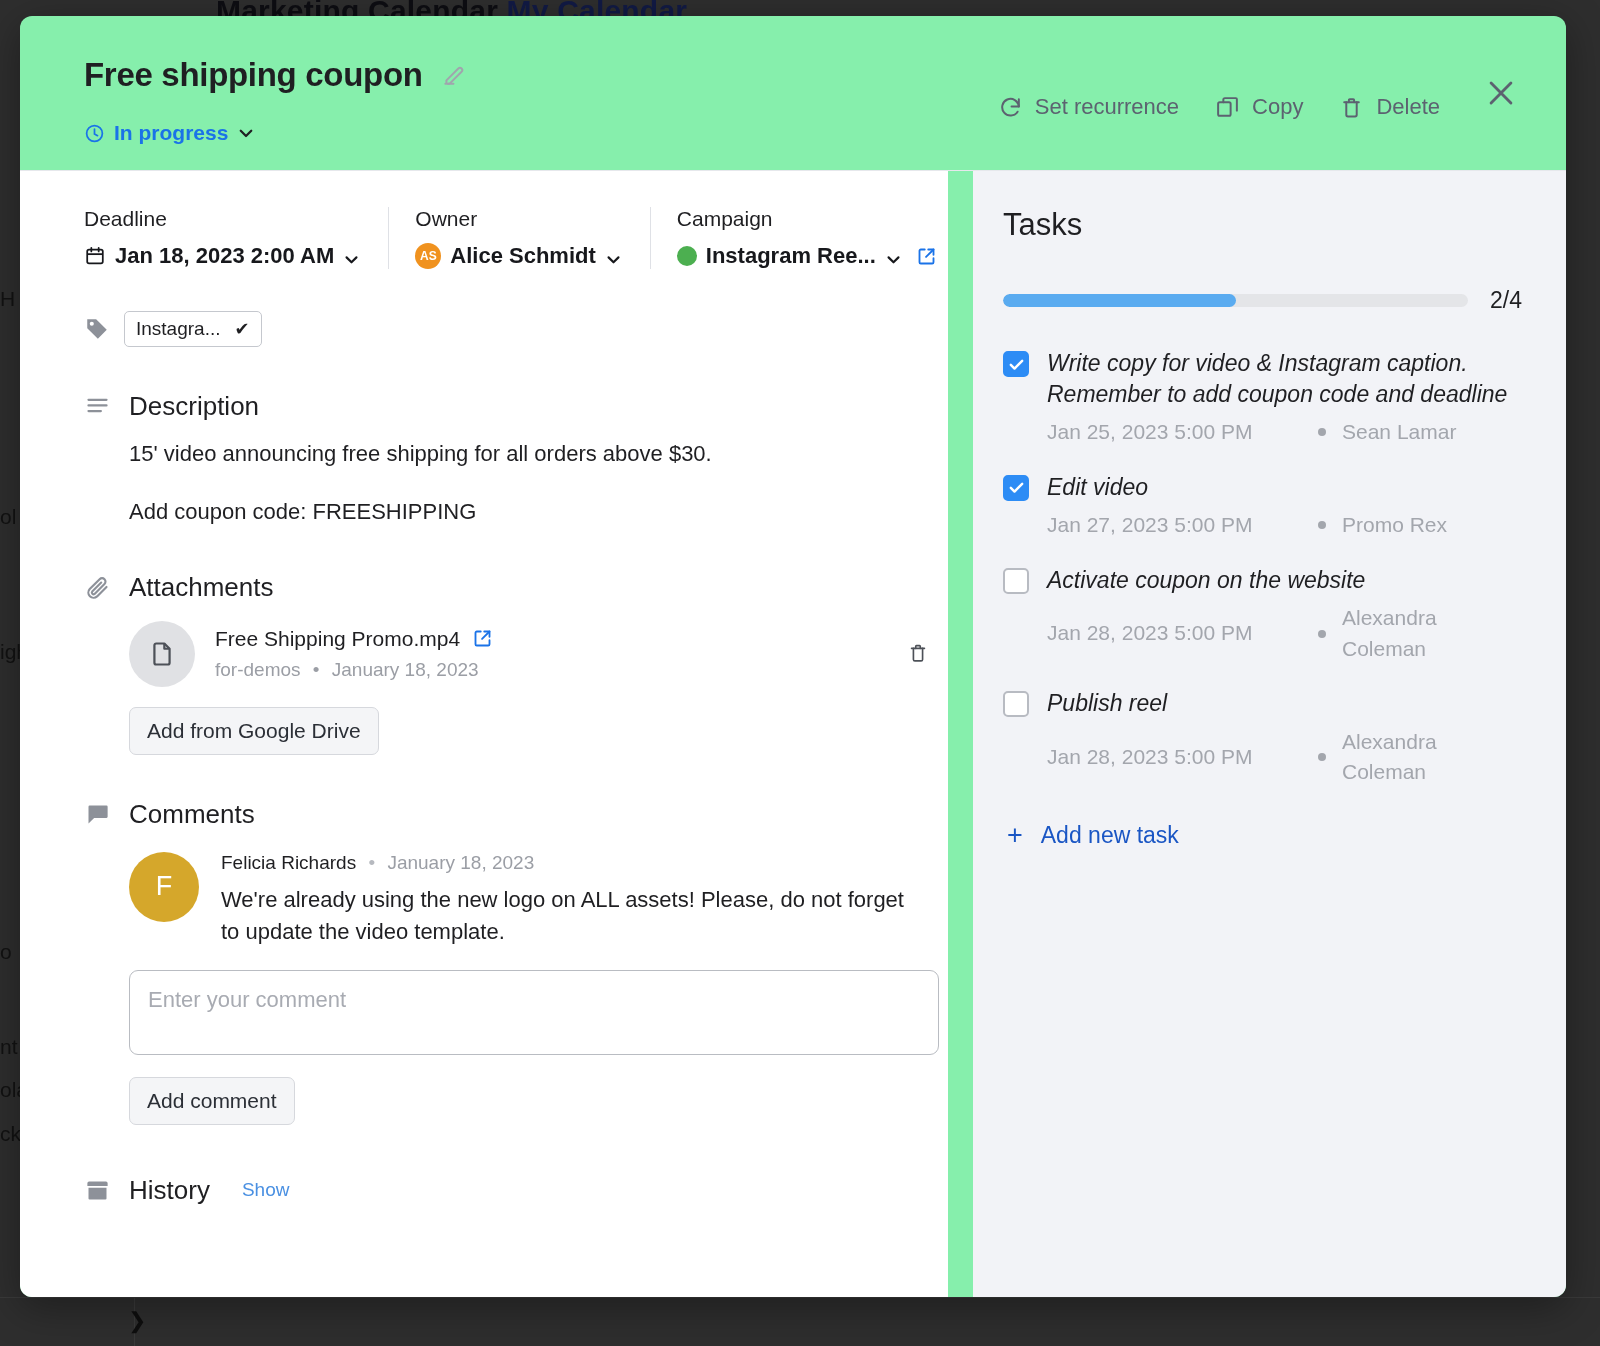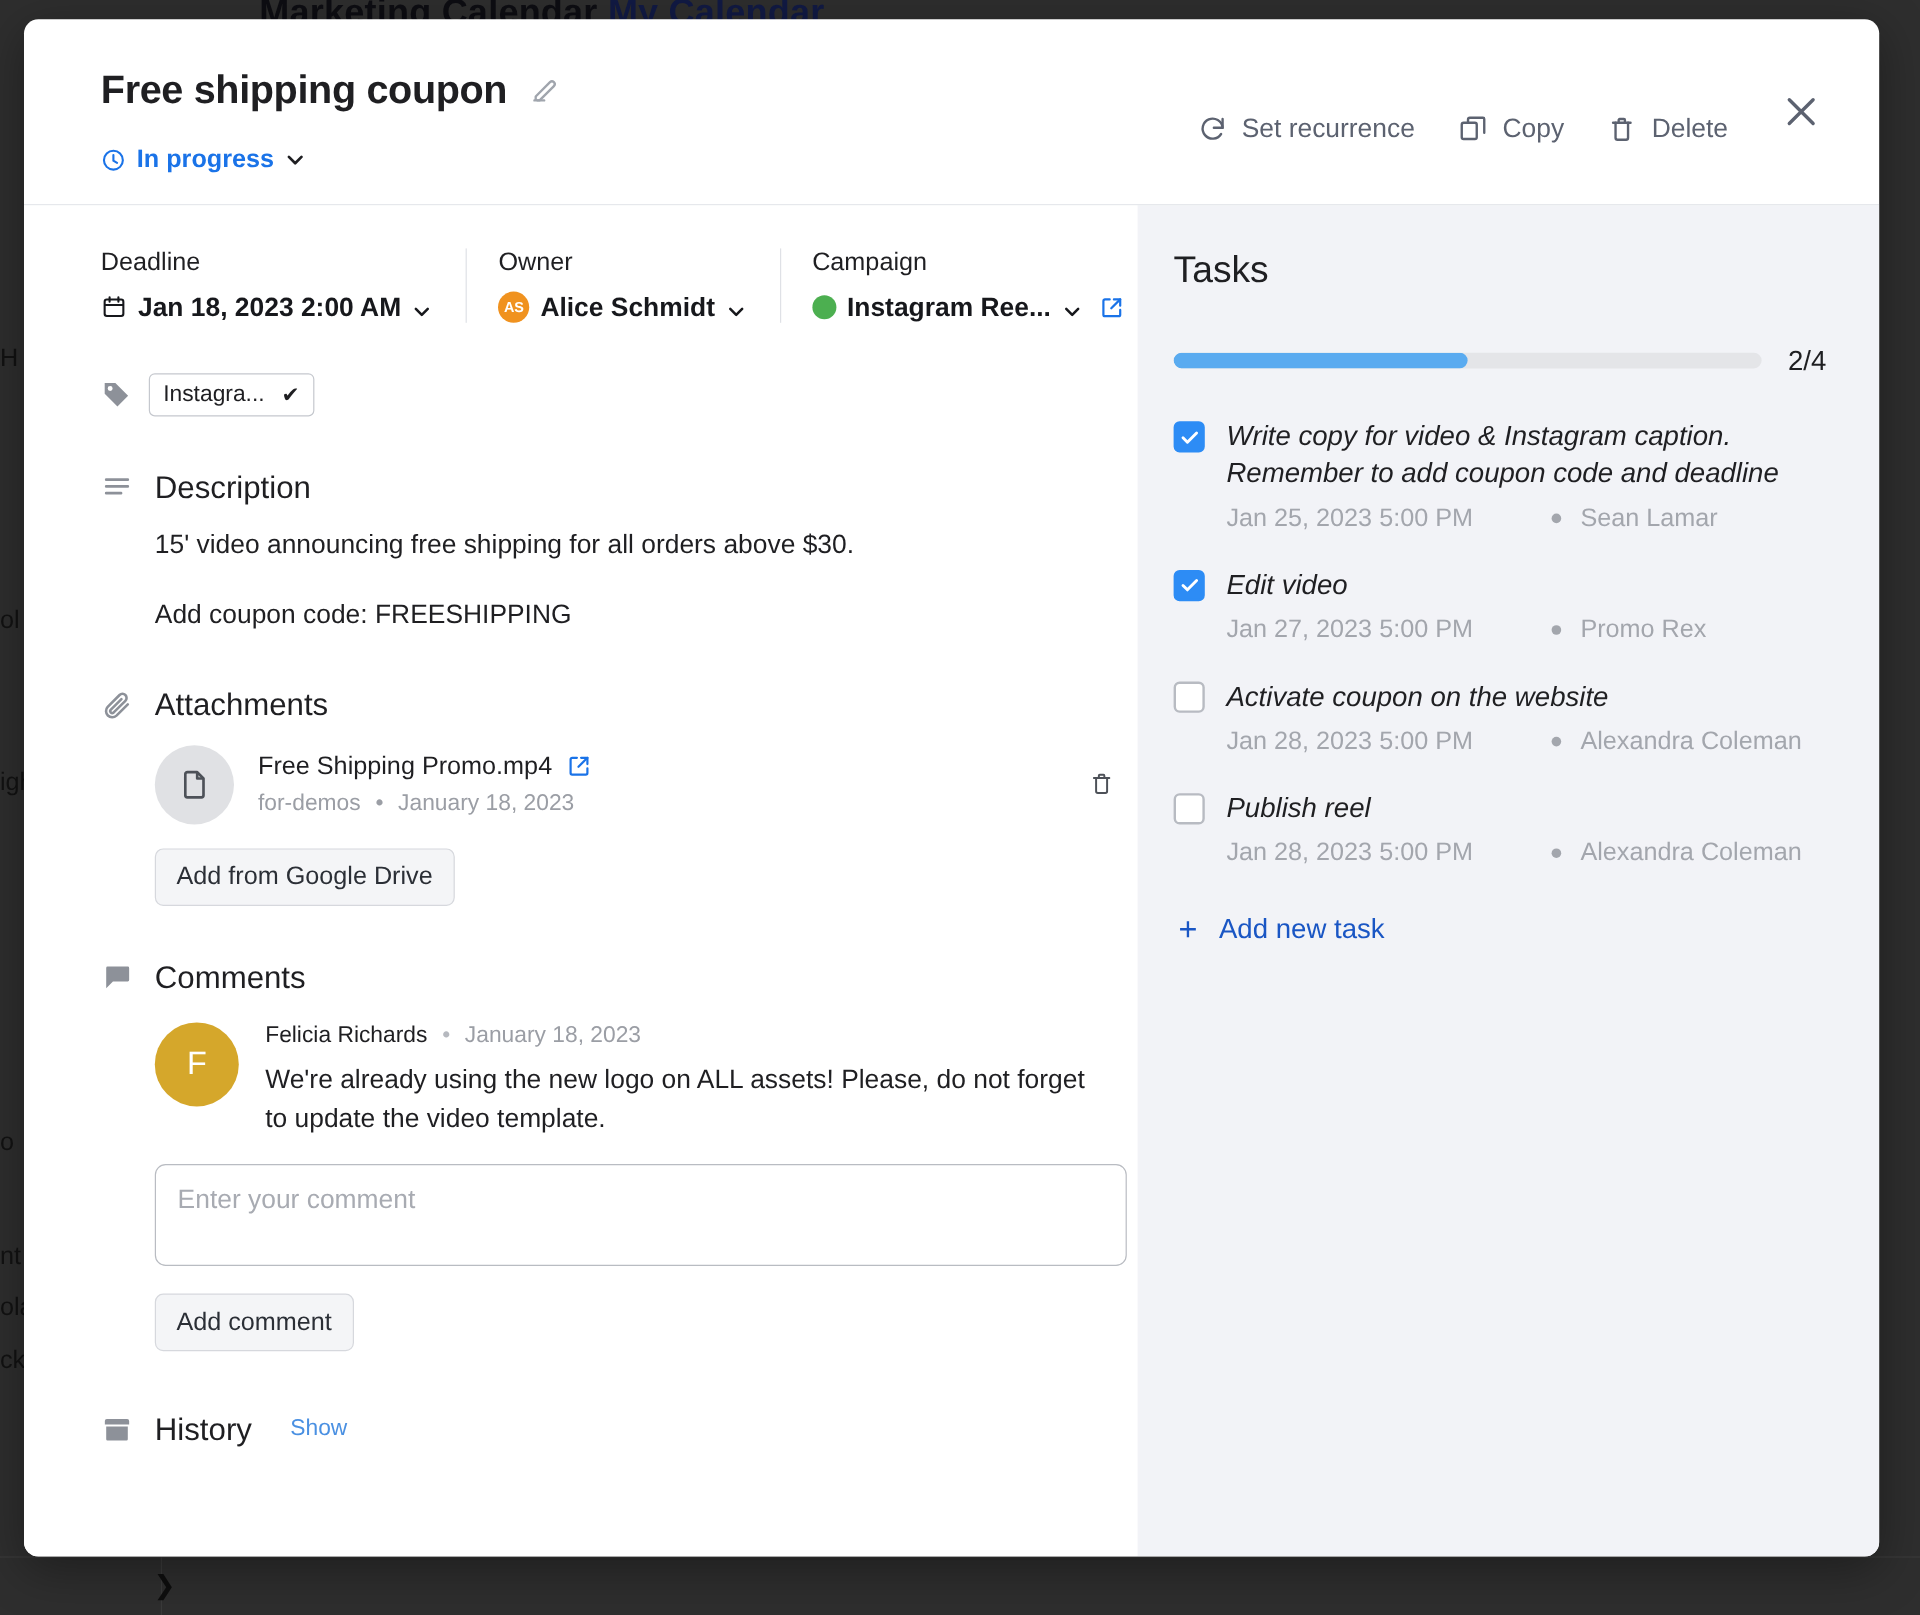--- a/index.html
+++ b/index.html
@@ -35,21 +35,21 @@
   }
   .bg-vr {
     position: absolute; width: 1px; background: #3a3a3a;
   }
 
   
   .modal {
     position: absolute;
     left: 20px; top: 16px;
     width: 1546px; height: 1281px;
-    background: #ffffff;
+    background: #86efac;
     border-radius: 12px;
     overflow: hidden;
     display: flex; flex-direction: column;
     box-shadow: 0 10px 40px rgba(0,0,0,.35);
   }
 
   
   .modal-header {
     position: relative;
     height: 155px;
@@ -81,21 +81,21 @@
   }
   .hact {
     display: flex; align-items: center; gap: 12px;
     color: #5c6270; font-size: 22px; cursor: pointer; margin-top: 28px;
   }
   .hact svg { width: 25px; height: 25px; flex: none; }
   .close-btn { color: #5c6270; cursor: pointer; margin-left: 8px; }
   .close-btn svg { width: 34px; height: 34px; display: block; }
 
   
-  .modal-body { flex: 1; display: flex; min-height: 0; }
+  .modal-body { flex: 1; display: flex; min-height: 0; gap: 25px; }
   .left-pane {
     width: 928px; flex: none; background: #fff;
     padding: 36px 44px 0 64px;
     overflow: hidden;
   }
   .right-pane {
     flex: 1; background: #f2f3f7;
     padding: 36px 44px 16px 30px;
     overflow: hidden;
   }

